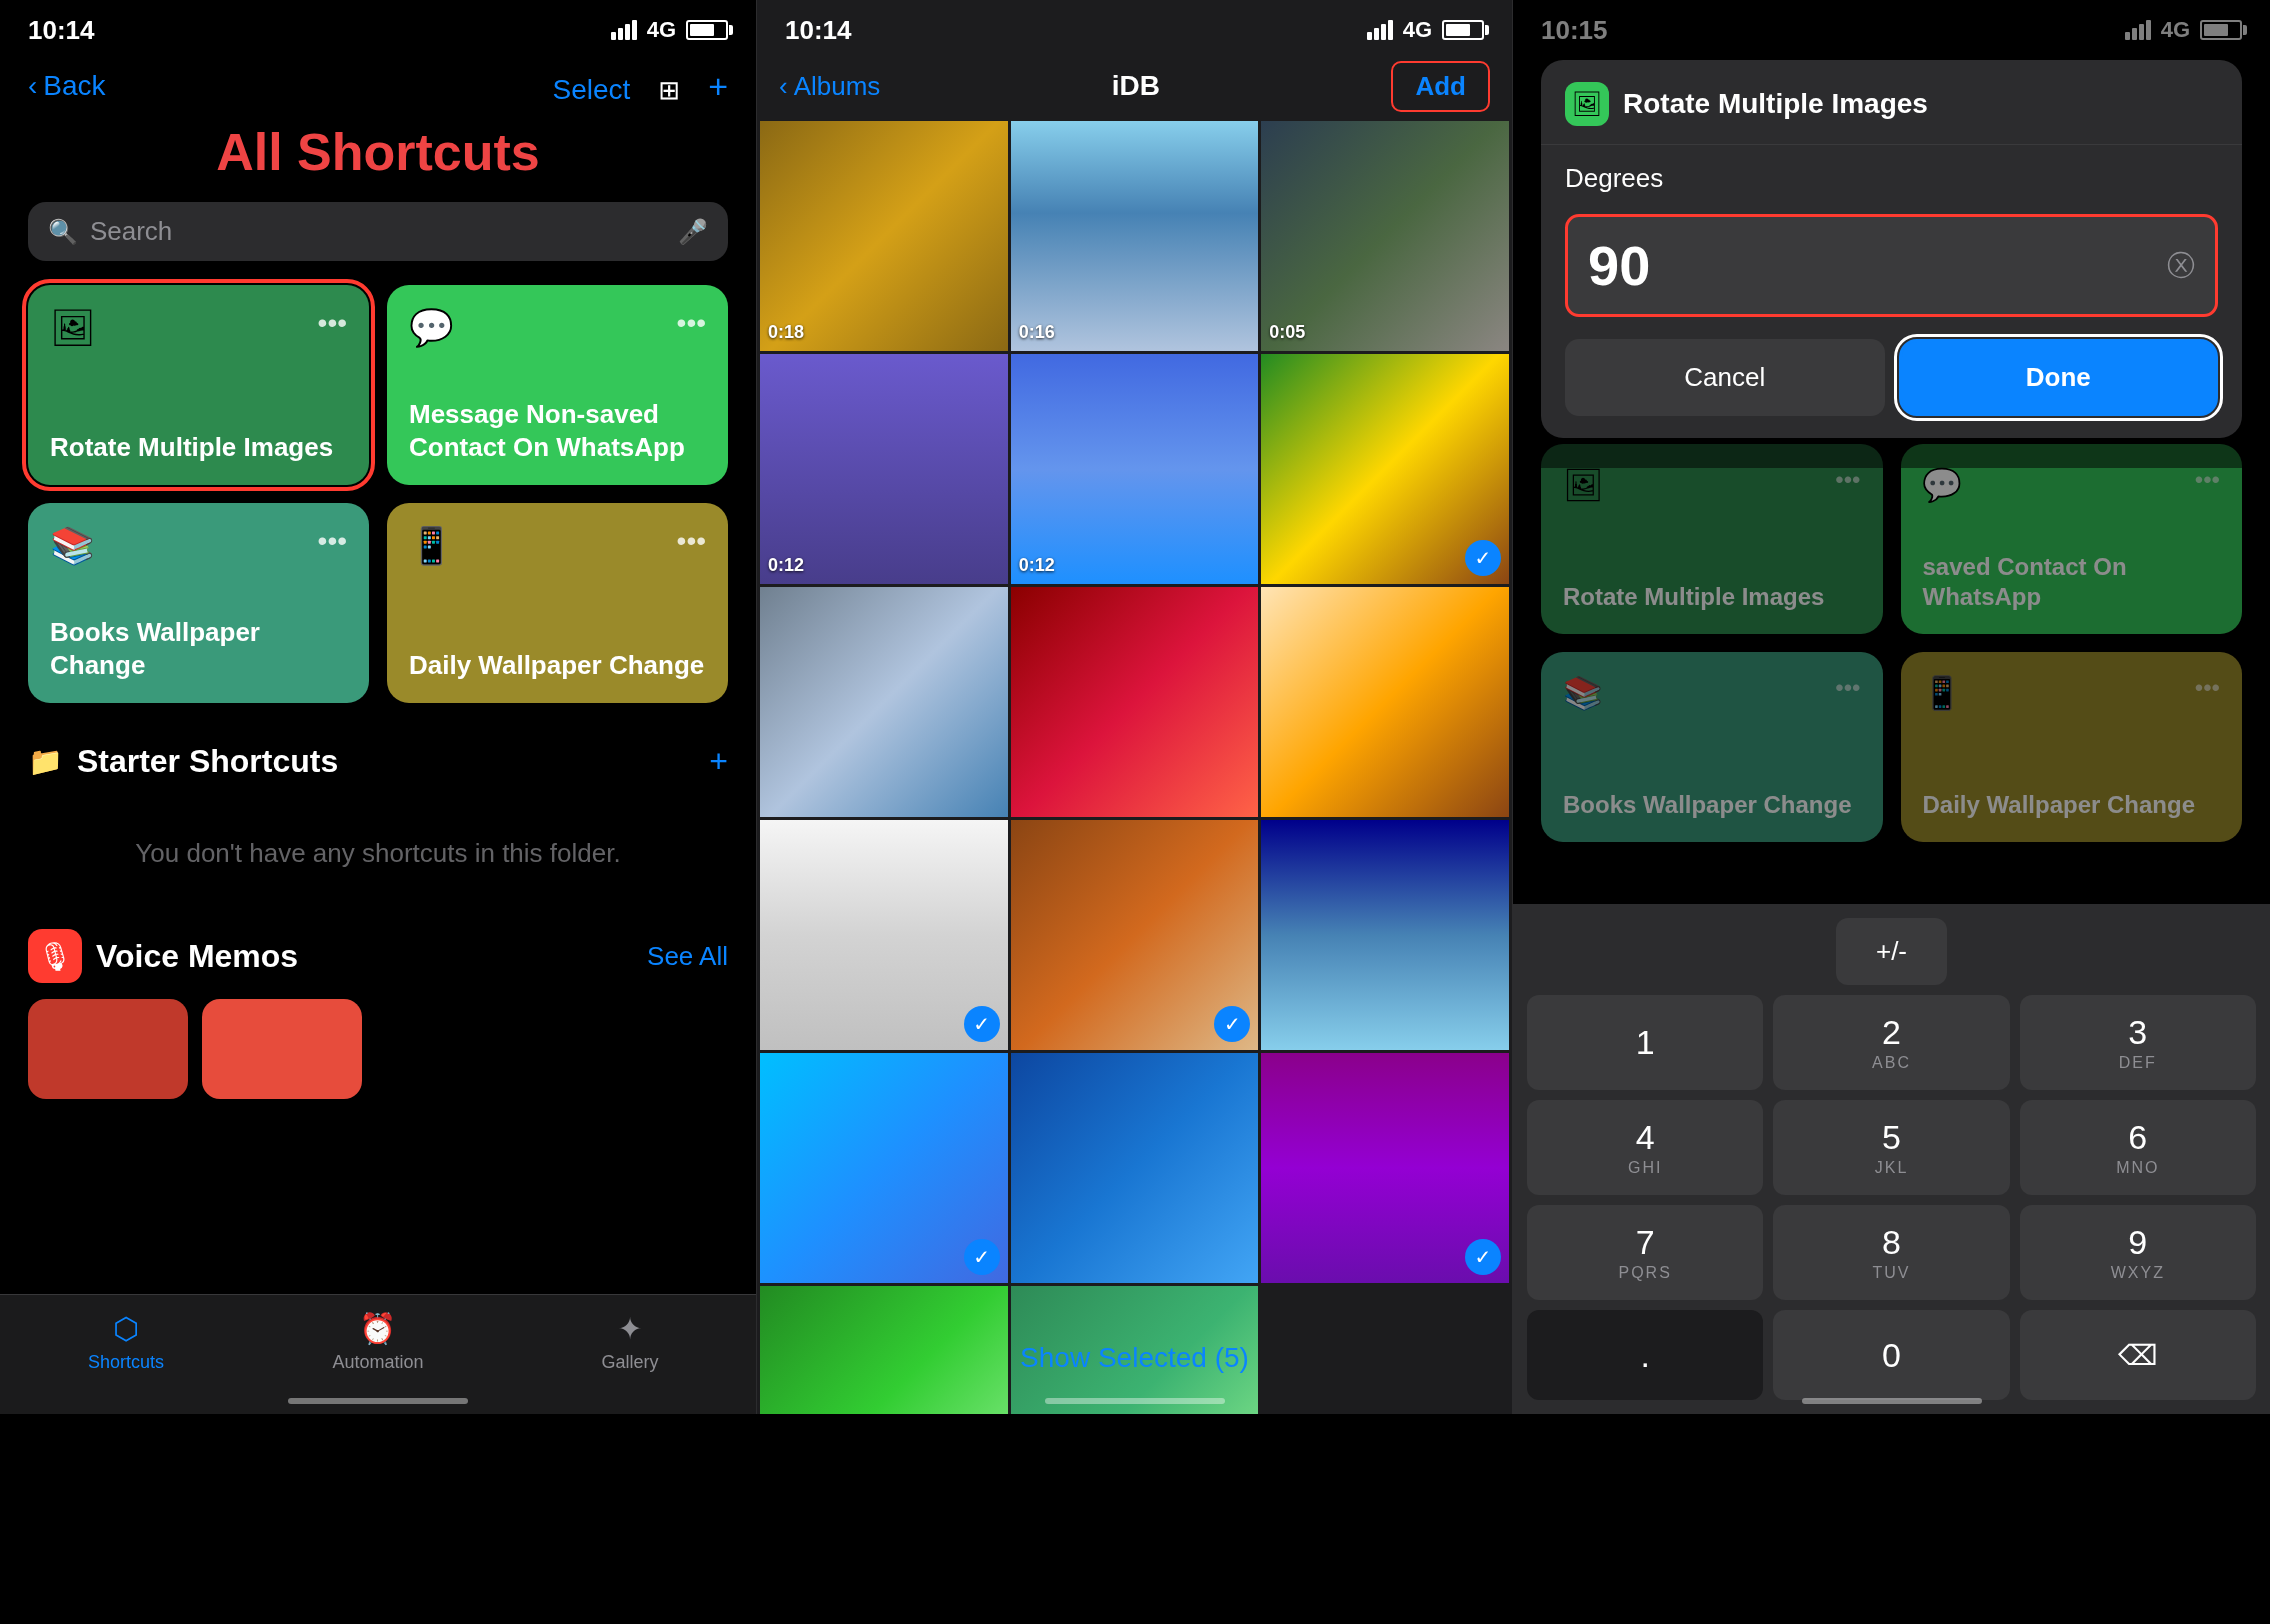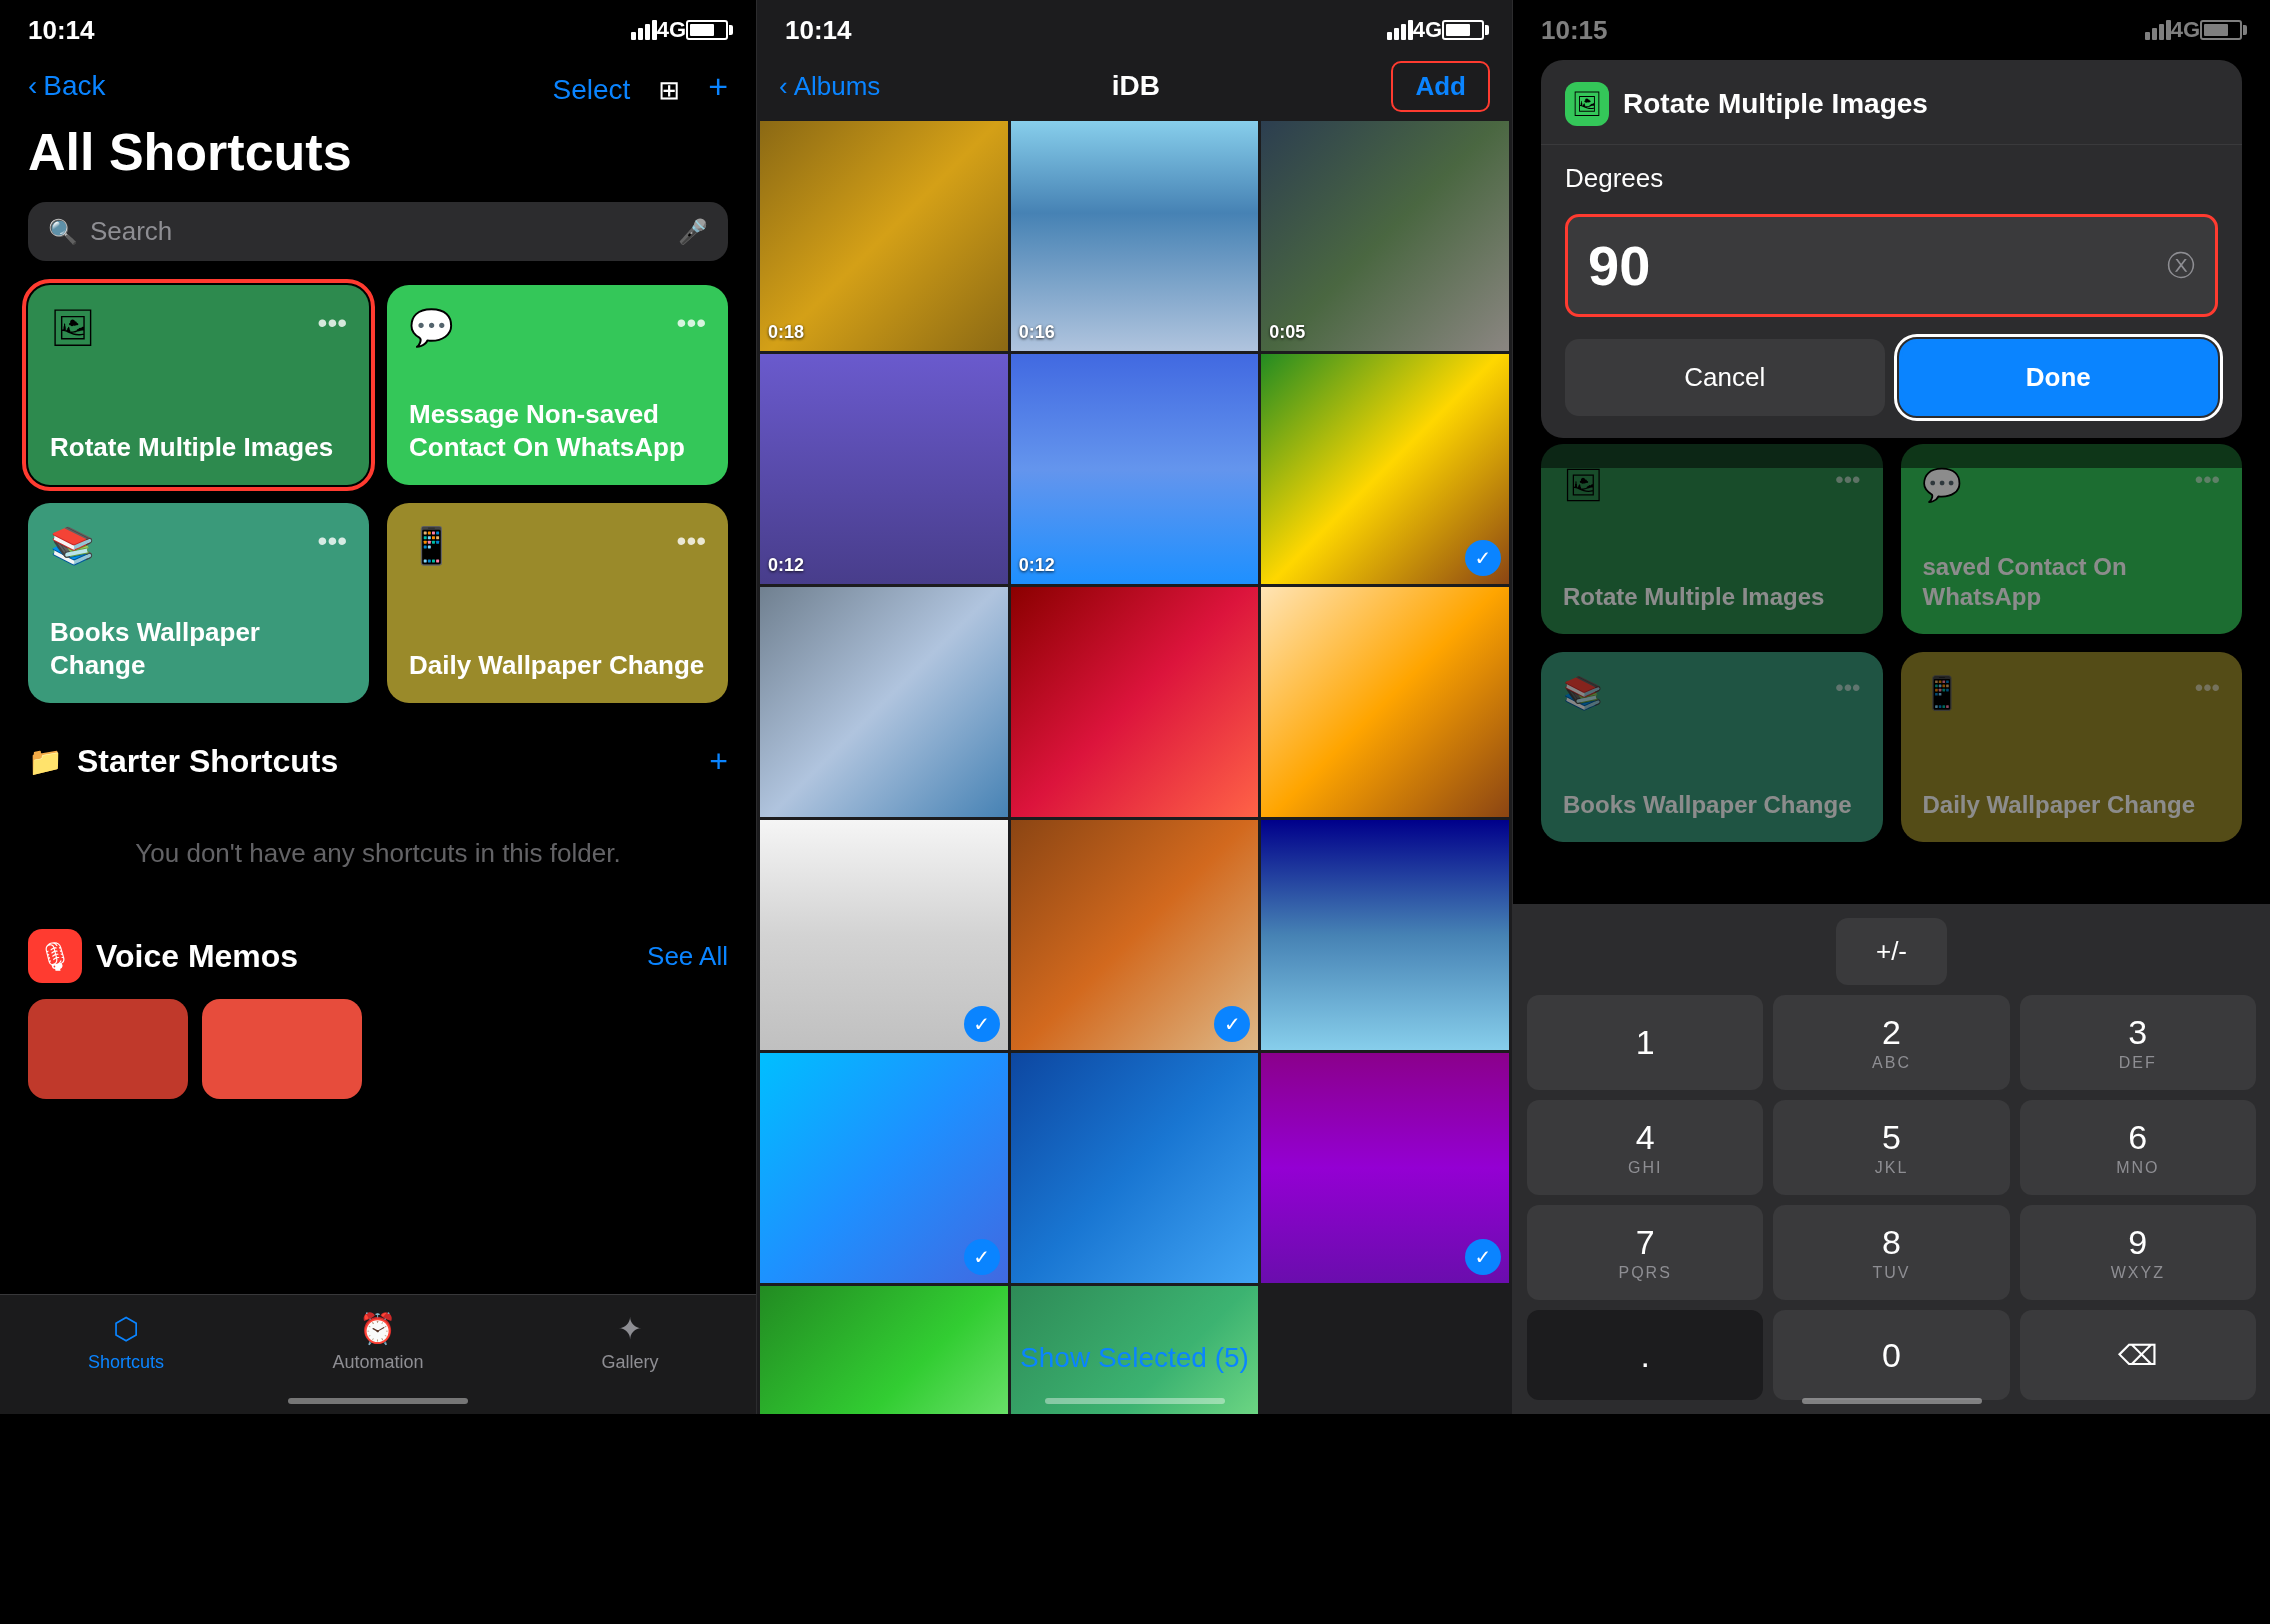--- a/index.html
+++ b/index.html
@@ -24,39 +24,39 @@
 
     
     .status-bar {
       display: flex;
       justify-content: space-between;
       align-items: center;
       padding: 14px 28px 8px;
       height: 54px;
     }
     .status-time { color: #fff; font-size: 26px; font-weight: 600; }
-    .status-icons { display: flex; align-items: center; }
+    .status-icons { display: flex; align-items: center; gap: 10px; }
     .status-icons span { color: #fff; font-size: 20px; }
 
     
     .p1-nav {
       display: flex;
       align-items: center;
       justify-content: space-between;
       padding: 10px 28px;
       height: 64px;
     }
     .p1-nav-back { color: #0a84ff; font-size: 28px; display: flex; align-items: center; gap: 6px; }
     .p1-nav-right { display: flex; align-items: flex-end; gap: 28px; }
     .p1-nav-select { color: #0a84ff; font-size: 28px; font-weight: 400; }
     .p1-nav-grid { color: #fff; font-size: 26px; }
     .p1-nav-plus { color: #0a84ff; font-size: 34px; font-weight: 300; }
 
     .p1-title { padding: 4px 28px 20px; }
-    .p1-title h1 { color: #ffffff; font-size: 52px; font-weight: 700; }
+    .p1-title h1 { color: #ef4444; font-size: 52px; font-weight: 700; text-align: center; }
 
     .p1-search {
       margin: 0 28px 24px;
       background: #2c2c2e;
       border-radius: 18px;
       display: flex;
       align-items: center;
       padding: 14px 20px;
       gap: 12px;
     }

